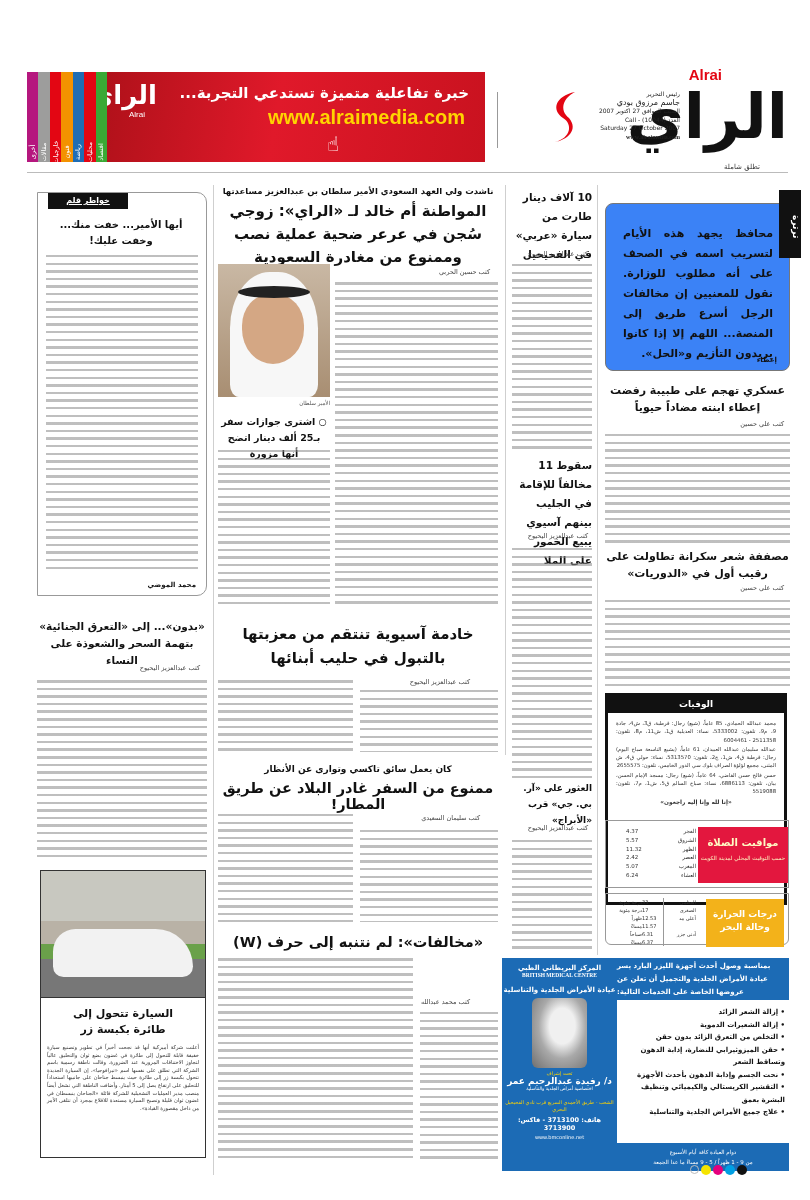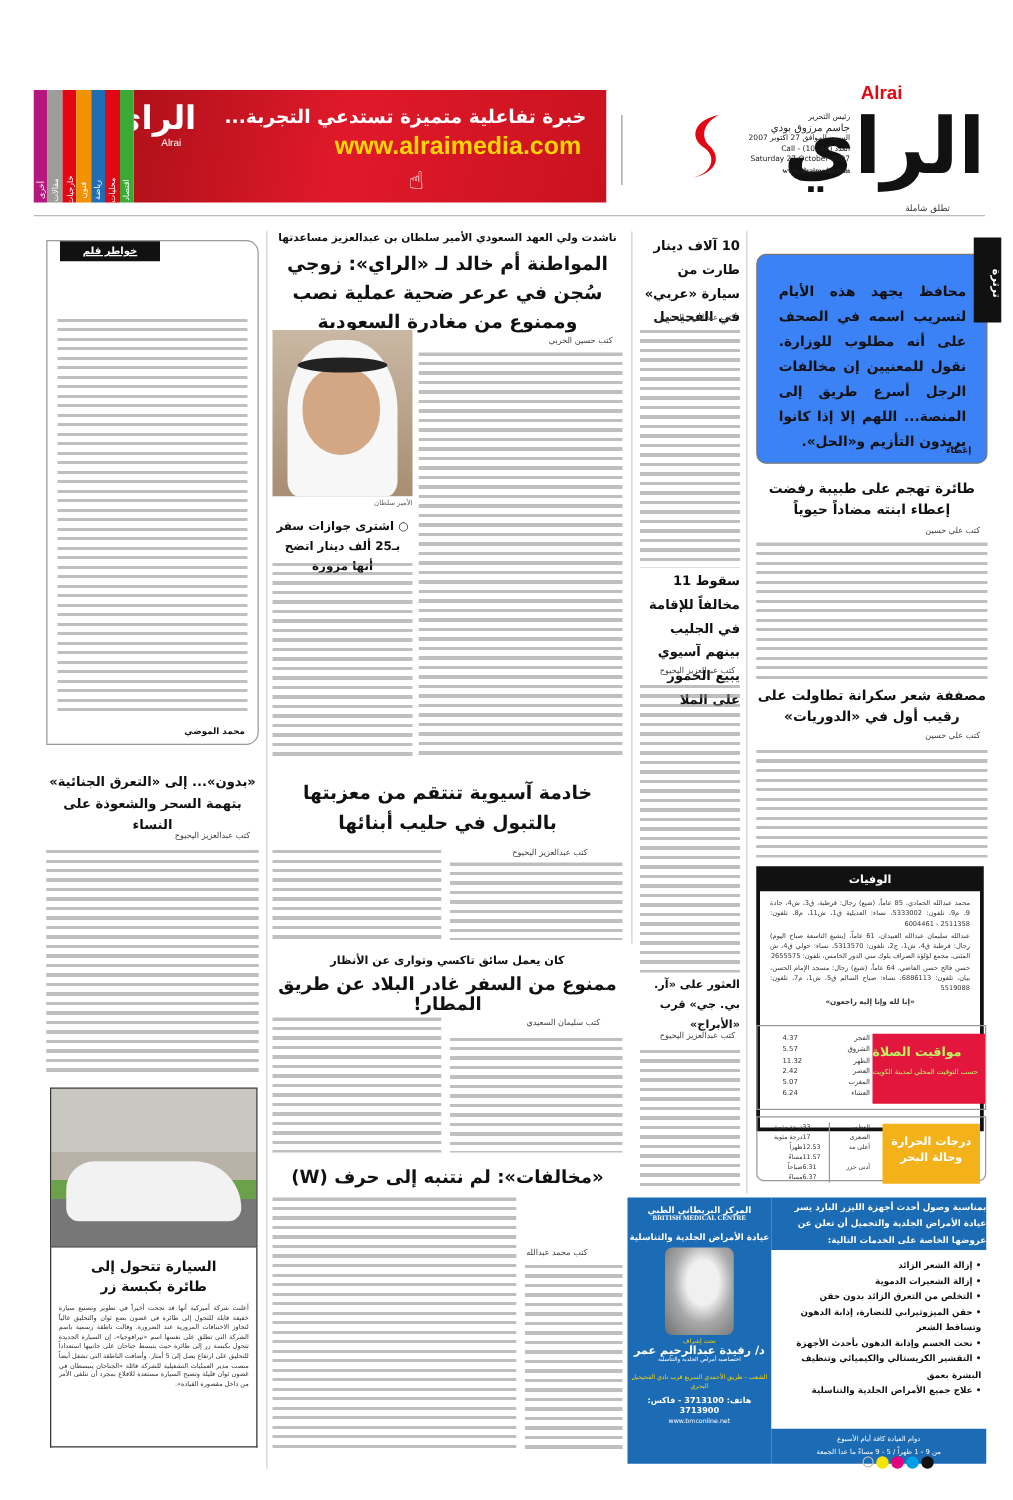--- a/index.html
+++ b/index.html
@@ -39,41 +39,41 @@
   #tartara-text { position: absolute; right: 16px; top: 20px; width: 150px; font-size: 11px; font-weight: bold; line-height: 20px; text-align: justify; }
   #tartara-sign { position: absolute; right: 12px; bottom: 6px; font-size: 7px; font-weight: bold; }
 
   .obits { left: 605px; top: 693px; width: 182px; height: 212px; border: 3px solid #111; }
   .obits-h { background: #111; color: #fff; text-align: center; font-size: 9px; font-weight: bold; height: 17px; line-height: 17px; }
   .obits-list { padding: 6px 8px; font-size: 5.3px; line-height: 8.3px; color: #333; text-align: justify; }
   .obits-list p { margin-bottom: 1px; }
   .obits-end { text-align: center; font-weight: bold; font-size: 5.8px; margin-top: 2px; }
 
   #prayer { left: 605px; top: 820px; width: 184px; height: 68px; border: 1px solid #999; }
-  #prayer-box { position: absolute; right: 0; top: 6px; width: 90px; height: 56px; background: #e3173e; color: #bef264; text-align: left; }
+  #prayer-box { position: absolute; right: 0; top: 6px; width: 90px; height: 56px; background: #e3173e; color: #fef9c3; text-align: center; }
   #prayer-box .pt { font-size: 10px; font-weight: bold; margin-top: 10px; }
   #prayer-box .ps { font-size: 5.5px; line-height: 8px; margin-top: 6px; }
   #prayer-table { position: absolute; left: 20px; top: 6px; font-size: 5.5px; line-height: 8.8px; color: #333; }
   #prayer-table .r { display: flex; }
   #prayer-table .r .n { width: 40px; text-align: right; }
   #prayer-table .r .v { width: 30px; text-align: left; direction: ltr; }
 
   #weather { left: 605px; top: 893px; width: 184px; height: 52px; border: 1px solid #999; border-radius: 0 0 6px 6px; }
   #weather-box { position: absolute; right: 4px; top: 5px; width: 78px; height: 48px; background: #f3b21a; color: #fff; text-align: center; font-size: 9px; font-weight: bold; line-height: 13px; padding-top: 9px; }
   #weather-table { position: absolute; left: 6px; top: 4px; font-size: 5px; line-height: 8px; color: #333; }
   #weather-table .r { display: flex; }
   #weather-table .r > span { display: inline-block; }
   #weather-table .c1 { width: 30px; text-align: right; }
   #weather-table .c2 { width: 22px; text-align: left; direction: ltr; border-right: 1px solid #999; padding-right: 2px; }
   #weather-table .c3 { width: 32px; text-align: right; }
 
   
   #ad { left: 502px; top: 958px; width: 287px; height: 213px; background: #fff; }
   #ad-left { position: absolute; left: 0; top: 0; width: 115px; height: 213px; background: #1c6bb5; color: #fff; text-align: center; }
-  #ad-right-top { position: absolute; right: 0; top: 0; width: 172px; height: 42px; background: #1c6bb5; color: #fff; text-align: right; font-size: 7px; font-weight: bold; line-height: 13px; padding-top: 2px; }
+  #ad-right-top { position: absolute; right: 0; top: 0; width: 172px; height: 42px; background: #1c6bb5; color: #fff; text-align: left; font-size: 7px; font-weight: bold; line-height: 13px; padding-top: 2px; }
   #ad-list { position: absolute; right: 4px; top: 48px; width: 166px; font-size: 7px; font-weight: bold; line-height: 12.5px; list-style: none; }
   #ad-list li::before { content: "• "; }
   #ad-right-bottom { position: absolute; right: 0; bottom: 0; width: 172px; height: 28px; background: #1c6bb5; color: #fff; text-align: center; font-size: 5.5px; line-height: 10px; padding-top: 4px; }
   .ad-photo { width: 55px; height: 70px; margin: 4px auto 2px; background: radial-gradient(ellipse at 55% 40%, #f0f0f0 0 30%, #a9a9a9 55%, #6f6f6f 100%); border-radius: 6px; }
 
   
   #khawater { left: 37px; top: 192px; width: 170px; height: 404px; border: 1px solid #999; border-radius: 0 10px 10px 0; }
   #khawater-tag { position: absolute; right: 78px; top: 0; width: 80px; height: 16px; background: #111; color: #fff; font-size: 8px; font-weight: bold; text-align: center; line-height: 16px; text-decoration: underline; }
   #khawater-title { position: absolute; right: 10px; top: 24px; width: 150px; font-size: 10px; line-height: 16px; }
 
@@ -148,21 +148,21 @@
 <div class="vrule" style="left:597px;top:185px;height:770px"></div>
 <div class="vrule" style="left:505px;top:185px;height:570px"></div>
 <div class="vrule" style="left:213px;top:185px;height:990px"></div>
 
 <div id="tartara" class="abs">
   <div id="tartara-tag">ترترة</div>
   <div id="tartara-text">محافظ يجهد هذه الأيام لتسريب اسمه في الصحف على أنه مطلوب للوزارة. نقول للمعنيين إن مخالفات الرجل أسرع طريق إلى المنصة... اللهم إلا إذا كانوا يريدون التأزيم و«الحل».</div>
   <div id="tartara-sign">إعطاء</div>
 </div>
 
-<div class="abs hl" style="left:605px;top:382px;width:185px;font-size:11px;line-height:17px">طائرة تهجم على طبيبة رفضت إعطاء ابنته مضاداً حيوياً</div>
+<div class="abs hl" style="left:605px;top:382px;width:185px;font-size:11px;line-height:17px">عسكري تهجم على طبيبة رفضت إعطاء ابنته مضاداً حيوياً</div>
 <div class="abs byline" style="right:26px;top:420px">كتب علي حسين</div>
 <div class="abs fake-lines" style="left:605px;top:434px;width:185px;height:112px"></div>
 
 <div class="abs hl" style="left:605px;top:548px;width:185px;font-size:11px;line-height:17px">مصففة شعر سكرانة تطاولت على رقيب أول في «الدوريات»</div>
 <div class="abs byline" style="right:26px;top:584px">كتب علي حسين</div>
 <div class="abs fake-lines" style="left:605px;top:600px;width:185px;height:86px"></div>
 
 <div class="abs obits">
   <div class="obits-h">الوفيات</div>
   <div class="obits-list">
@@ -305,20 +305,21 @@
     <li>علاج جميع الأمراض الجلدية والتناسلية</li>
   </ul>
   <div id="ad-right-bottom">
     <div>دوام العيادة كافة أيام الأسبوع</div>
     <div>من 9 - 1 ظهراً / 5 - 9 مساءً ما عدا الجمعة</div>
   </div>
 </div>
 
 <div id="khawater" class="abs">
   <div id="khawater-tag">خواطر قلم</div>
+  <div id="khawater-title" class="hl">أيها الأمير... خفت منك... وخفت عليك!</div>
   <div class="fake-lines" style="position:absolute;left:8px;right:8px;top:62px;height:316px"></div>
   <div style="position:absolute;right:10px;bottom:6px;font-size:7px;font-weight:bold">محمد الموضي</div>
 </div>
 
 <div class="abs hl" style="left:37px;top:618px;width:170px;font-size:10.5px;line-height:17px">«بدون»... إلى «التعرق الجنائية» بتهمة السحر والشعوذة على النساء</div>
 <div class="abs byline" style="right:610px;top:664px">كتب عبدالعزيز اليحيوح</div>
 <div class="abs fake-lines" style="left:37px;top:680px;width:170px;height:180px"></div>
 
 <div id="car-photo" class="abs">
   <div id="car-shape"></div>

